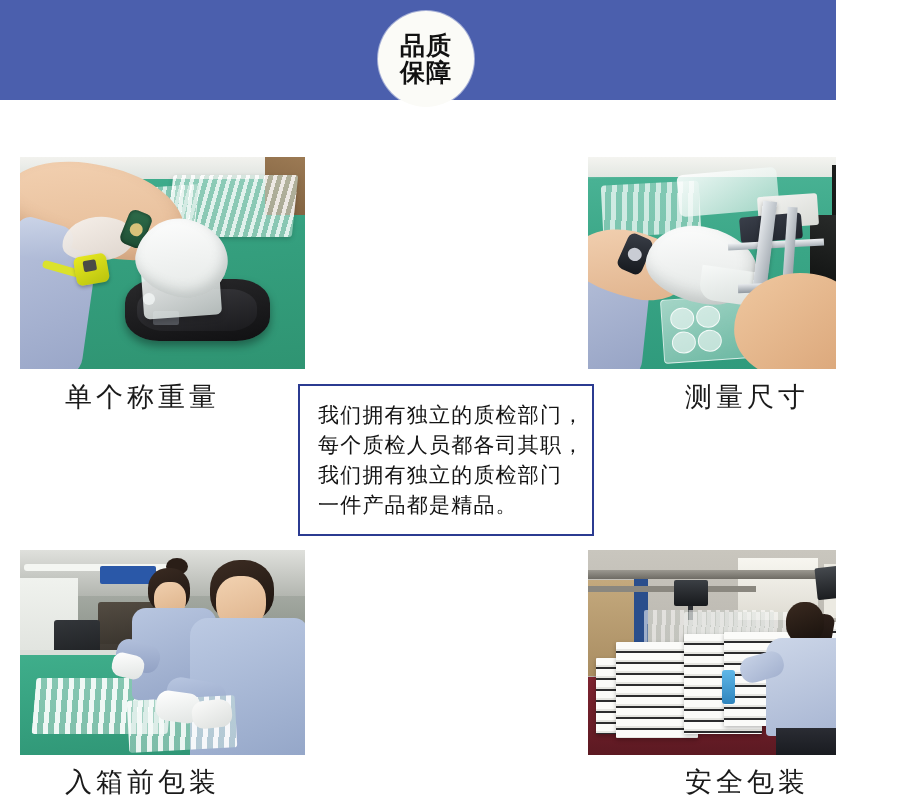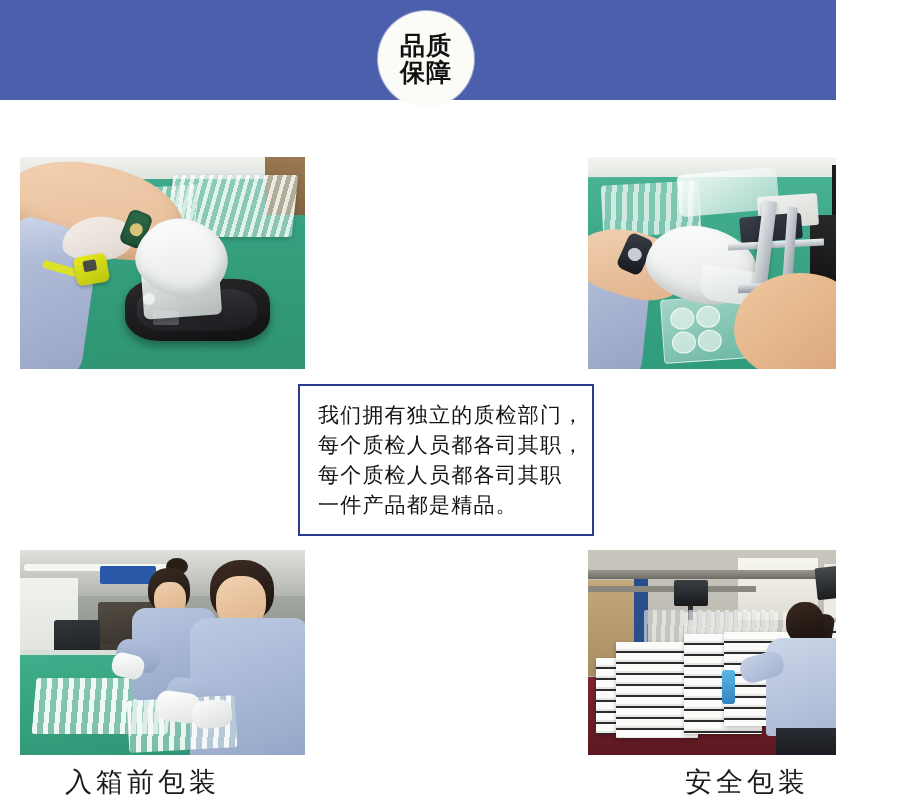--- a/index.html
+++ b/index.html
@@ -390,23 +390,25 @@
       <div class="p4-stack" style="left:228px;top:72px;width:40px;height:108px;"></div>
       <div class="p4-spray"></div>
       <div class="p4-w-pony"></div>
       <div class="p4-w-head"></div>
       <div class="p4-w-body"></div>
       <div class="p4-w-arm"></div>
       <div class="p4-w-legs"></div>
     </div>
   </div>
 
+  <div class="caption cap1">单个称重量</div>
+  <div class="caption cap2">测量尺寸</div>
   <div class="caption cap4">安全包装</div>
   <div class="caption cap3">入箱前包装</div>
 
   <div class="textbox">
     <div class="tb-line">我们拥有独立的质检部门，</div>
     <div class="tb-line">每个质检人员都各司其职，</div>
-    <div class="tb-line">每个质检人员都各司其职</div>
+    <div class="tb-line">我们拥有独立的质检部门</div>
     <div class="tb-line">一件产品都是精品。</div>
   </div>
 
 </div>
 
 </body></html>

